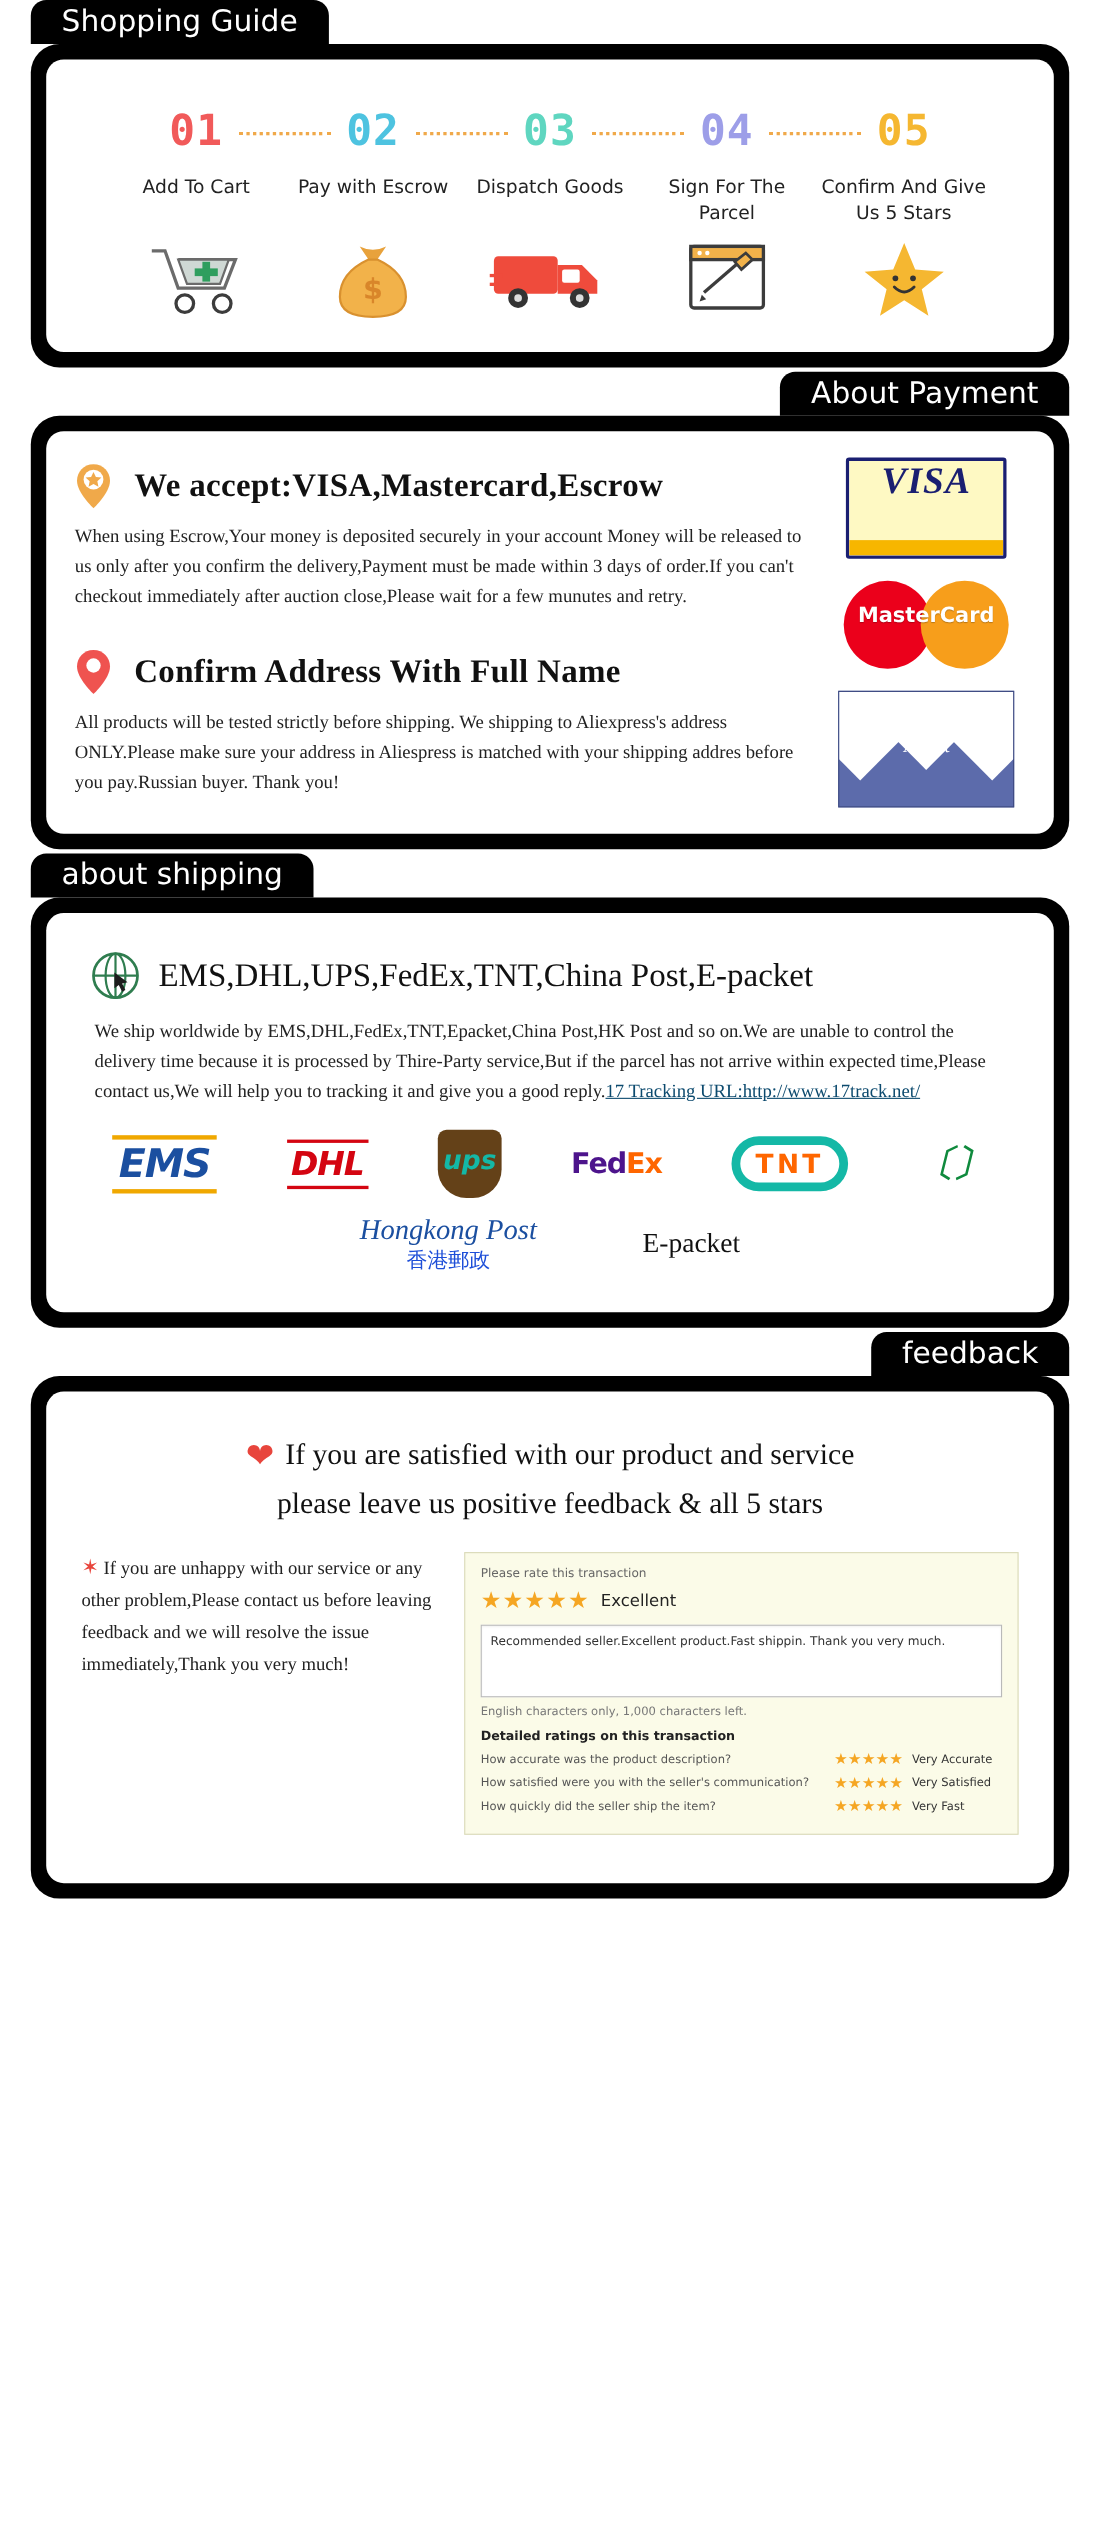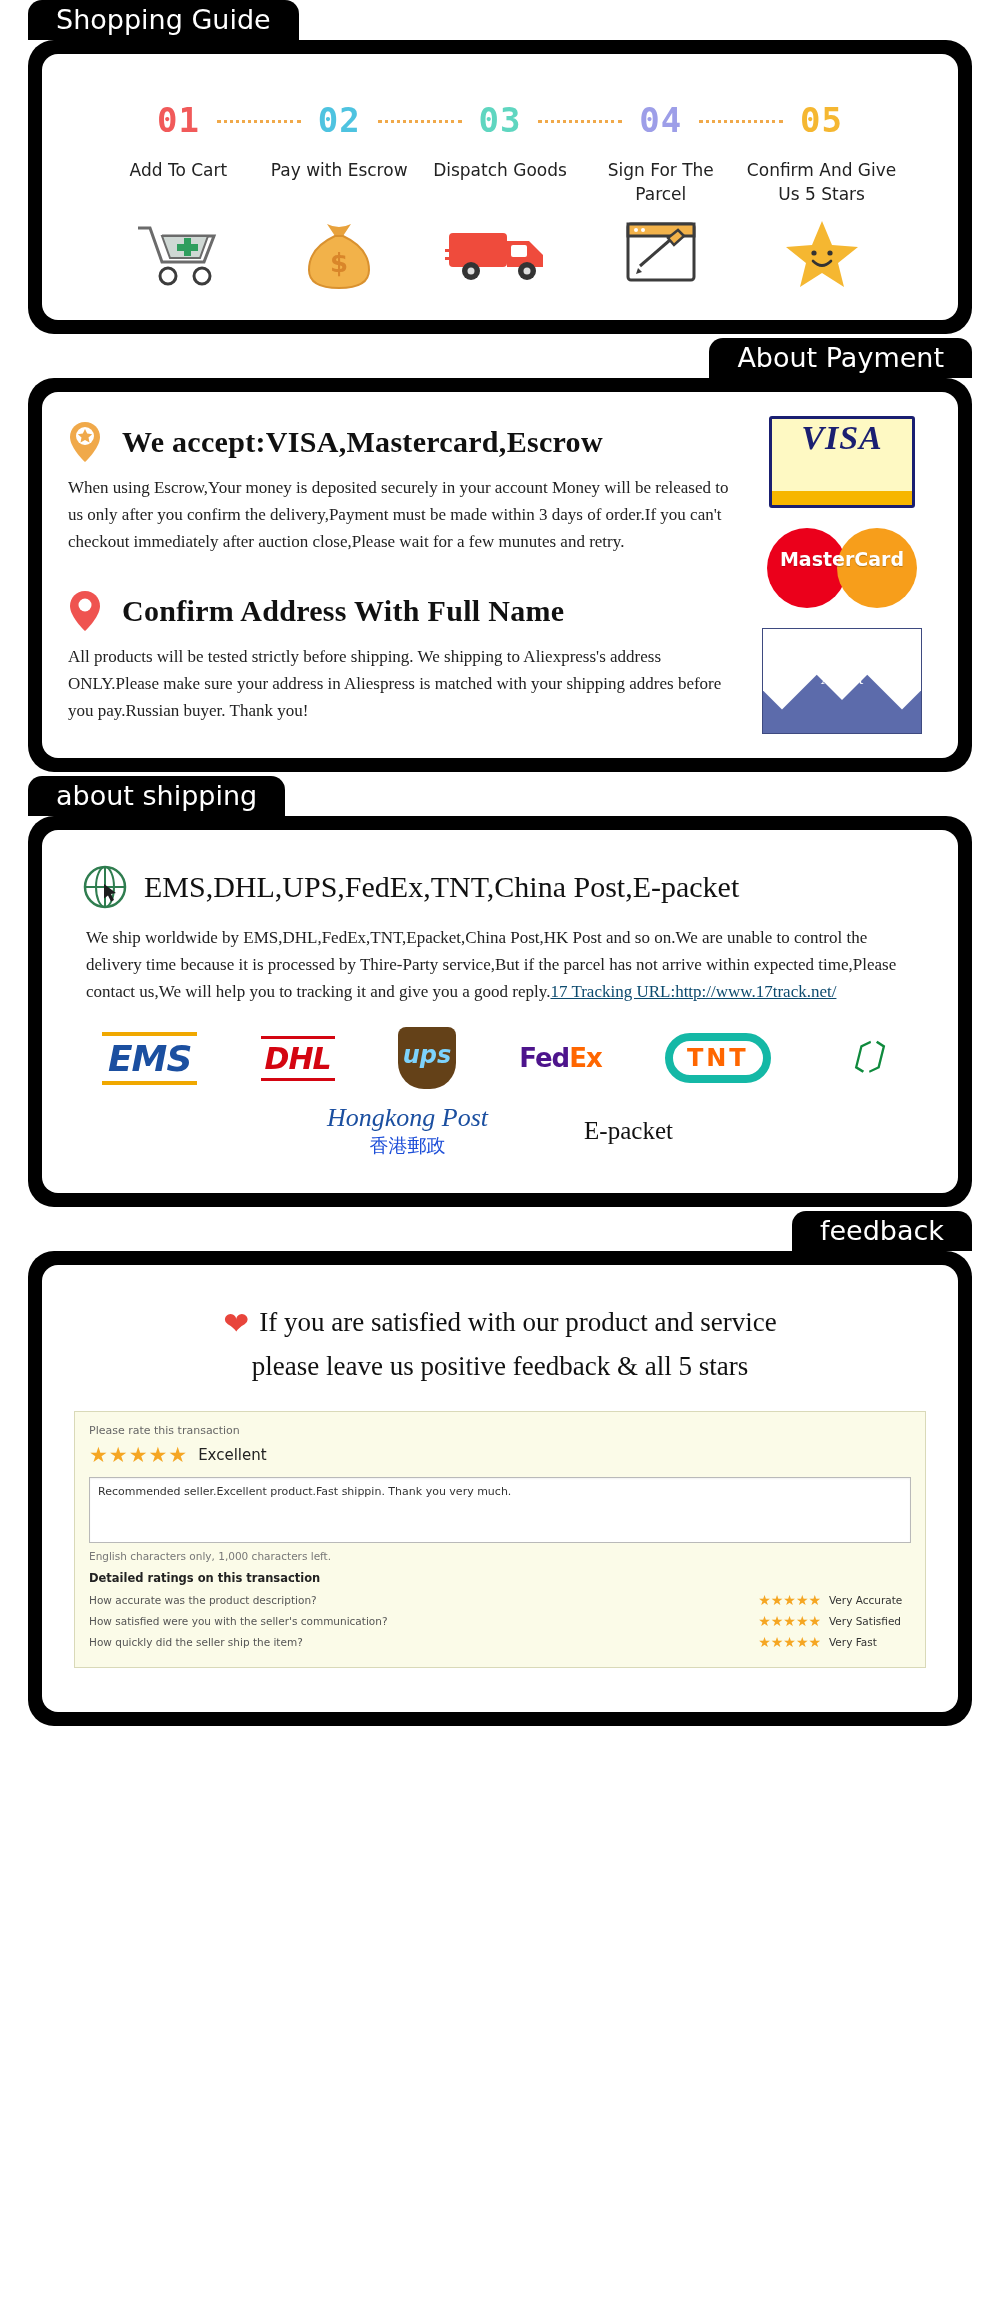--- a/index.html
+++ b/index.html
@@ -60,21 +60,21 @@
     justify-content: space-between;
     padding: 22px 30px 6px 30px;
   }
   .step {
     flex: 1 1 0;
     text-align: center;
     position: relative;
   }
   .step-num {
     font-family: "DejaVu Sans Mono", monospace;
-    font-size: 34px;
+    font-size: 39px;
     font-weight: bold;
     letter-spacing: 1px;
     line-height: 52px;
   }
   .step-label {
     font-family: "DejaVu Sans", sans-serif;
     font-size: 17px;
     color: #222;
     line-height: 24px;
     margin-top: 12px;
@@ -201,21 +201,21 @@
     font-size: 36px; color: #1b4fa0; letter-spacing: -1px;
     border-top: 4px solid #f0a800; border-bottom: 4px solid #f0a800; padding: 2px 6px;
   }
   .dhl-logo {
     font-family: "DejaVu Sans", sans-serif; font-style: italic; font-weight: bold;
     font-size: 30px; color: #d40511; letter-spacing: -1px;
     border-top: 3px solid #d40511; border-bottom: 3px solid #d40511; padding: 2px 4px;
   }
   .ups-logo {
     width: 58px; height: 62px; background: #644118; border-radius: 8px 8px 26px 26px;
-    color: #7dd3fc; font-family: "DejaVu Sans", sans-serif; font-weight: bold; font-style: italic;
+    color: #14b8a6; font-family: "DejaVu Sans", sans-serif; font-weight: bold; font-style: italic;
     font-size: 24px; display: flex; align-items: center; justify-content: center;
     padding-bottom: 6px; box-sizing: border-box;
   }
   .fedex-logo { font-family: "DejaVu Sans", sans-serif; font-weight: bold; font-size: 26px; letter-spacing: -1px; }
   .fedex-logo .fed { color: #4d148c; }
   .fedex-logo .ex { color: #ff6600; }
   .tnt-logo {
     border: 8px solid #14b8a6; border-radius: 999px; color: #ff6600;
     font-family: "DejaVu Sans", sans-serif; font-weight: bold; font-size: 24px;
     padding: 3px 14px; letter-spacing: 3px;
@@ -460,20 +460,24 @@
     <div class="tab right">feedback</div>
     <div class="panel">
       <div class="panel-inner">
 
         <div class="fb-title">
           <span class="fb-heart">❤</span><span>If you are satisfied with our product and service</span>
           <div>please leave us positive feedback &amp; all 5 stars</div>
         </div>
 
         <div class="fb-row">
+          <div class="fb-left">
+            <span class="fb-bulb">✶</span>
+            <span>If you are unhappy with our service or any other problem,Please contact us before leaving feedback and we will resolve the issue immediately,Thank you very much!</span>
+          </div>
 
           <div class="review-box">
             <div class="rb-label">Please rate this transaction</div>
             <div class="rb-rate">
               <span class="stars">★★★★★</span>
               <span class="rb-excellent">Excellent</span>
             </div>
             <div class="rb-textarea">Recommended seller.Excellent product.Fast shippin.
 Thank you very much.</div>
             <div class="rb-note">English characters only, 1,000 characters left.</div>

